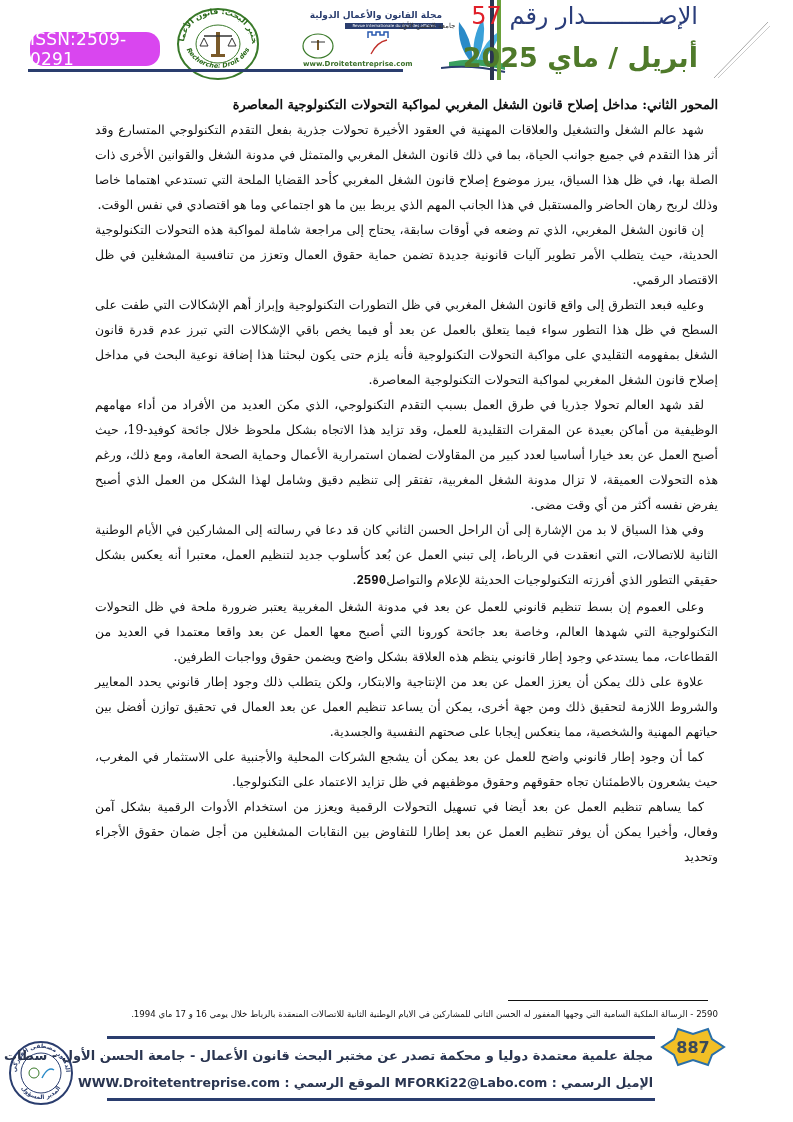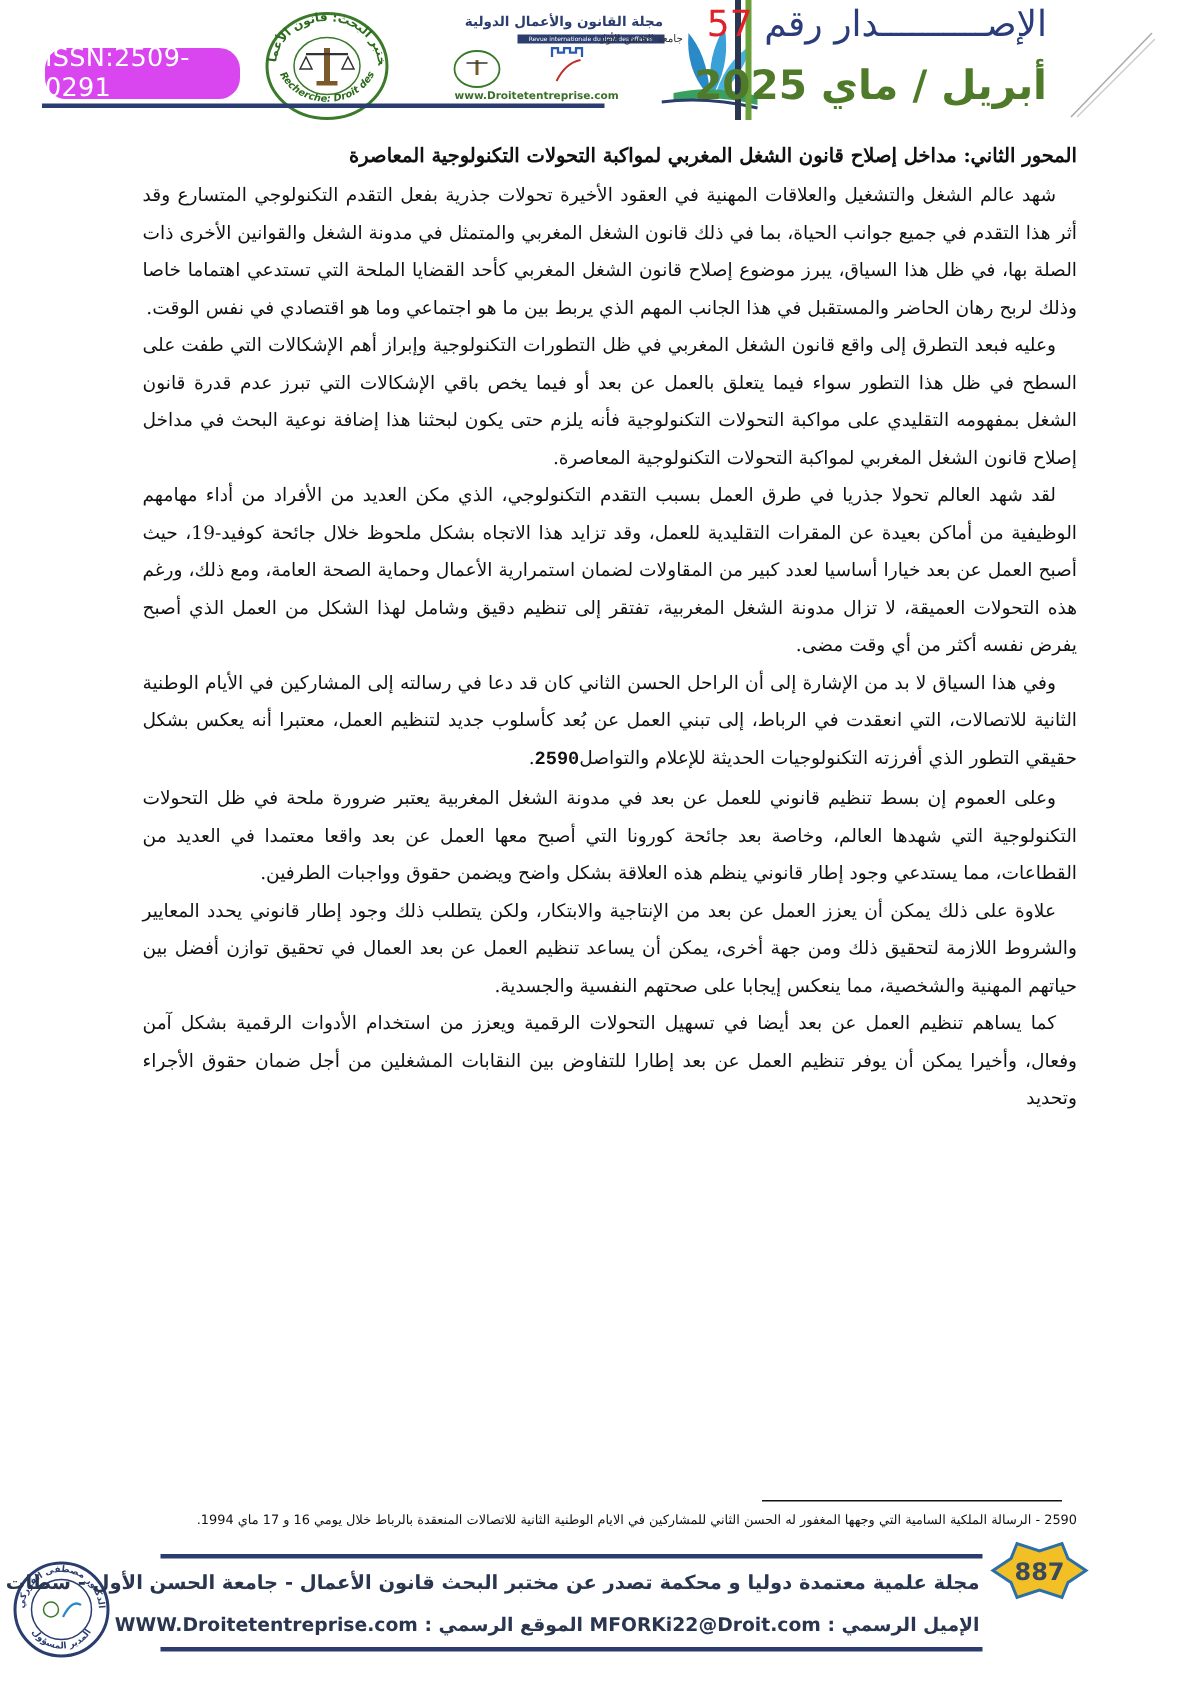--- a/index.html
+++ b/index.html
@@ -96,25 +96,27 @@
 <svg class="diag" viewBox="0 0 60 60">
   <line x1="4" y1="58" x2="58" y2="2" stroke="#aaa" stroke-width="1"></line>
   <line x1="8" y1="58" x2="60" y2="6" stroke="#ccc" stroke-width="1"></line>
 </svg>
 
 <div class="header-rule"></div>
 
 <div class="content">
   <h3>المحور الثاني: مداخل إصلاح قانون الشغل المغربي لمواكبة التحولات التكنولوجية المعاصرة</h3>
   <p>شهد عالم الشغل والتشغيل والعلاقات المهنية في العقود الأخيرة تحولات جذرية بفعل التقدم التكنولوجي المتسارع  وقد أثر هذا التقدم في جميع جوانب الحياة، بما في ذلك قانون الشغل المغربي والمتمثل في مدونة الشغل والقوانين الأخرى ذات الصلة بها، في ظل هذا السياق، يبرز موضوع إصلاح قانون الشغل المغربي كأحد القضايا الملحة التي تستدعي اهتماما خاصا وذلك لربح رهان الحاضر والمستقبل في هذا الجانب المهم الذي يربط بين ما هو اجتماعي وما هو اقتصادي في نفس الوقت.</p>
+  <p>إن قانون الشغل المغربي، الذي تم وضعه في أوقات سابقة، يحتاج إلى مراجعة شاملة لمواكبة هذه التحولات التكنولوجية الحديثة، حيث يتطلب الأمر تطوير آليات قانونية جديدة تضمن حماية حقوق العمال وتعزز من تنافسية المشغلين في ظل الاقتصاد الرقمي.</p>
   <p>وعليه فبعد التطرق إلى واقع قانون الشغل المغربي في ظل التطورات التكنولوجية وإبراز أهم الإشكالات التي طفت على السطح في ظل هذا التطور سواء فيما يتعلق بالعمل عن بعد أو فيما يخص باقي الإشكالات التي تبرز عدم قدرة قانون الشغل بمفهومه التقليدي على مواكبة التحولات التكنولوجية فأنه يلزم حتى يكون لبحثنا هذا إضافة نوعية البحث في مداخل إصلاح قانون الشغل المغربي لمواكبة التحولات التكنولوجية المعاصرة.</p>
   <p>لقد شهد العالم تحولا جذريا في طرق العمل بسبب التقدم التكنولوجي، الذي مكن العديد من الأفراد من أداء مهامهم الوظيفية من أماكن بعيدة عن المقرات التقليدية للعمل، وقد تزايد هذا الاتجاه بشكل ملحوظ خلال جائحة كوفيد-19، حيث أصبح العمل عن بعد خيارا أساسيا لعدد كبير من المقاولات لضمان استمرارية الأعمال وحماية الصحة العامة، ومع ذلك، ورغم هذه التحولات العميقة، لا تزال مدونة الشغل المغربية، تفتقر إلى تنظيم دقيق وشامل لهذا الشكل من العمل  الذي أصبح يفرض نفسه أكثر من أي وقت مضى.</p>
   <p><span>وفي هذا السياق لا بد من الإشارة إلى أن الراحل الحسن الثاني كان قد دعا في رسالته إلى المشاركين في الأيام الوطنية الثانية للاتصالات، التي انعقدت في الرباط، إلى تبني العمل عن بُعد كأسلوب جديد لتنظيم العمل، معتبرا أنه يعكس بشكل حقيقي التطور الذي أفرزته التكنولوجيات الحديثة للإعلام والتواصل</span><span class="fnref">2590</span><span>.</span></p>
   <p>وعلى العموم إن بسط تنظيم قانوني للعمل عن بعد في مدونة الشغل المغربية يعتبر ضرورة ملحة في ظل التحولات التكنولوجية التي شهدها العالم، وخاصة بعد جائحة  كورونا التي أصبح معها العمل عن بعد واقعا معتمدا في العديد من القطاعات، مما يستدعي وجود إطار قانوني ينظم هذه العلاقة بشكل واضح ويضمن حقوق وواجبات الطرفين.</p>
   <p>علاوة على ذلك يمكن أن يعزز العمل عن بعد من الإنتاجية والابتكار، ولكن يتطلب ذلك وجود إطار قانوني يحدد المعايير والشروط اللازمة لتحقيق ذلك ومن جهة أخرى، يمكن أن يساعد تنظيم العمل عن بعد العمال في تحقيق توازن أفضل بين حياتهم المهنية والشخصية، مما ينعكس إيجابا على صحتهم النفسية والجسدية.</p>
+  <p>كما أن وجود إطار قانوني واضح للعمل عن بعد يمكن أن يشجع الشركات المحلية والأجنبية على الاستثمار في المغرب، حيث يشعرون بالاطمئنان تجاه حقوقهم وحقوق موظفيهم في ظل تزايد الاعتماد على التكنولوجيا.</p>
   <p>كما يساهم تنظيم العمل عن بعد أيضا في تسهيل التحولات الرقمية ويعزز من استخدام الأدوات الرقمية بشكل آمن وفعال، وأخيرا يمكن أن يوفر تنظيم العمل عن بعد إطارا للتفاوض بين النقابات المشغلين من أجل ضمان حقوق الأجراء وتحديد</p>
 </div>
 
 <div class="fn-rule"></div>
 <div class="footnote">2590 -  الرسالة الملكية السامية التي وجهها المغفور له الحسن الثاني للمشاركين في الايام الوطنية الثانية للاتصالات المنعقدة بالرباط خلال يومي 16 و 17 ماي 1994.</div>
 
 <svg class="stamp" viewBox="0 0 66 66">
   <circle cx="33" cy="33" r="31" fill="#fff" stroke="#2a3d6e" stroke-width="2"></circle>
   <circle cx="33" cy="33" r="20" fill="#fff" stroke="#2a3d6e" stroke-width="1"></circle>
   <path id="stTop" d="M8 33 A25 25 0 0 1 58 33" fill="none"></path>
@@ -122,21 +124,21 @@
   <path id="stBot" d="M10 36 A23 23 0 0 0 56 36" fill="none"></path>
   <text font-size="6" fill="#2a3d6e" font-weight="bold"><textPath href="#stBot" startOffset="50%" text-anchor="middle">المدير المسؤول</textPath></text>
   <circle cx="26" cy="33" r="5" fill="none" stroke="#3a7a2a" stroke-width="1"></circle>
   <path d="M34 38 Q40 26 46 30" fill="none" stroke="#2a8ac8" stroke-width="1.5"></path>
 </svg>
 
 <div class="foot-rule-top"></div>
 <div class="foot-line1">مجلة علمية معتمدة  دوليا و محكمة تصدر عن مختبر البحث قانون الأعمال - جامعة الحسن الأول - سطات - المغرب</div>
 <div class="foot-line2">
   <span>الإميل الرسمي :</span>
-  <span class="latin">MFORKi22@Droit.com</span>
+  <span class="latin">MFORKi22@Labo.com</span>
   <span>الموقع الرسمي :</span>
   <span class="latin">WWW.Droitetentreprise.com</span>
 </div>
 <div class="foot-rule-bot"></div>
 
 <svg class="page-badge" viewBox="0 0 66 40">
   <polygon points="2,20 14,12 18,2 33,7 48,2 52,12 64,20 52,28 48,38 33,33 18,38 14,28" fill="#f2bf26" stroke="#2a6fa8" stroke-width="2"></polygon>
   <text x="33" y="26" text-anchor="middle" font-size="16" font-weight="bold" fill="#3a4a5a" font-family="DejaVu Sans, sans-serif">887</text>
 </svg>
 

